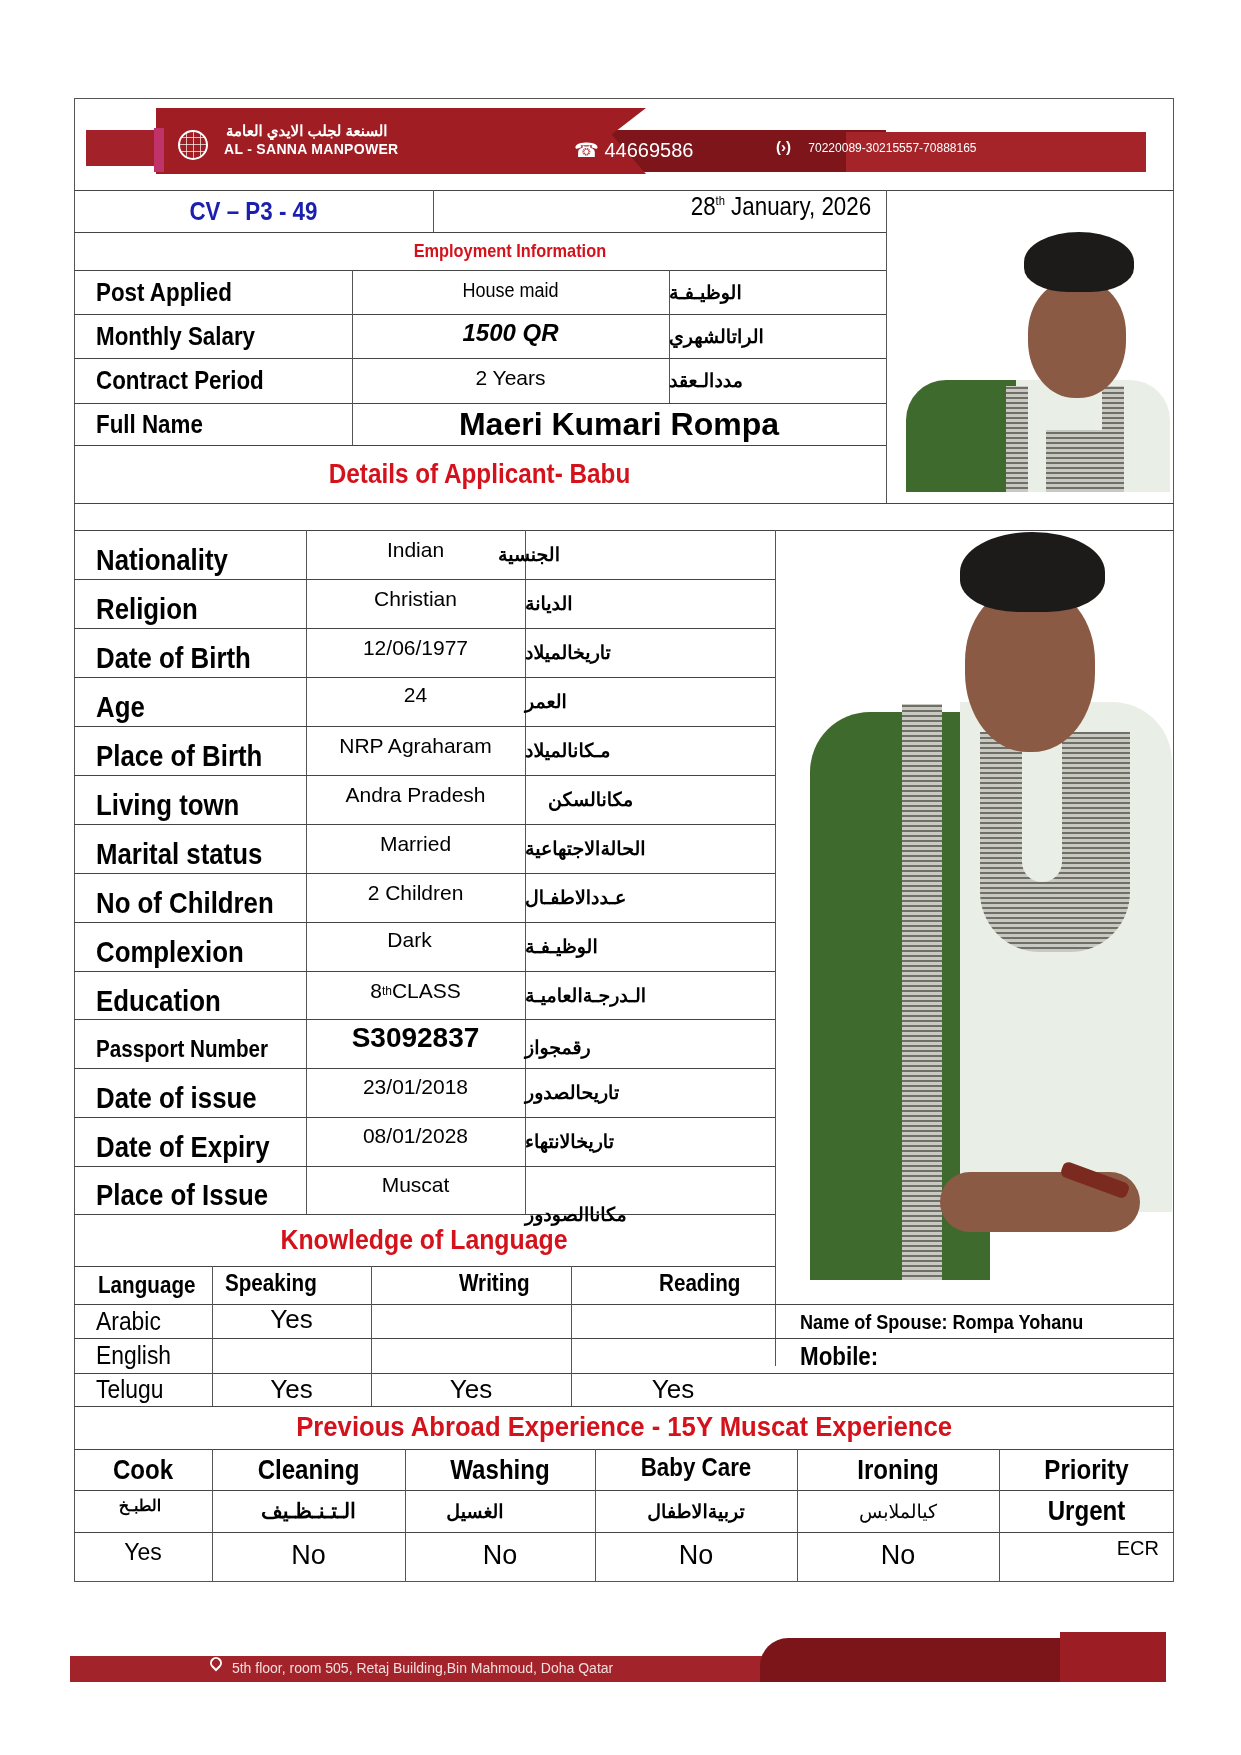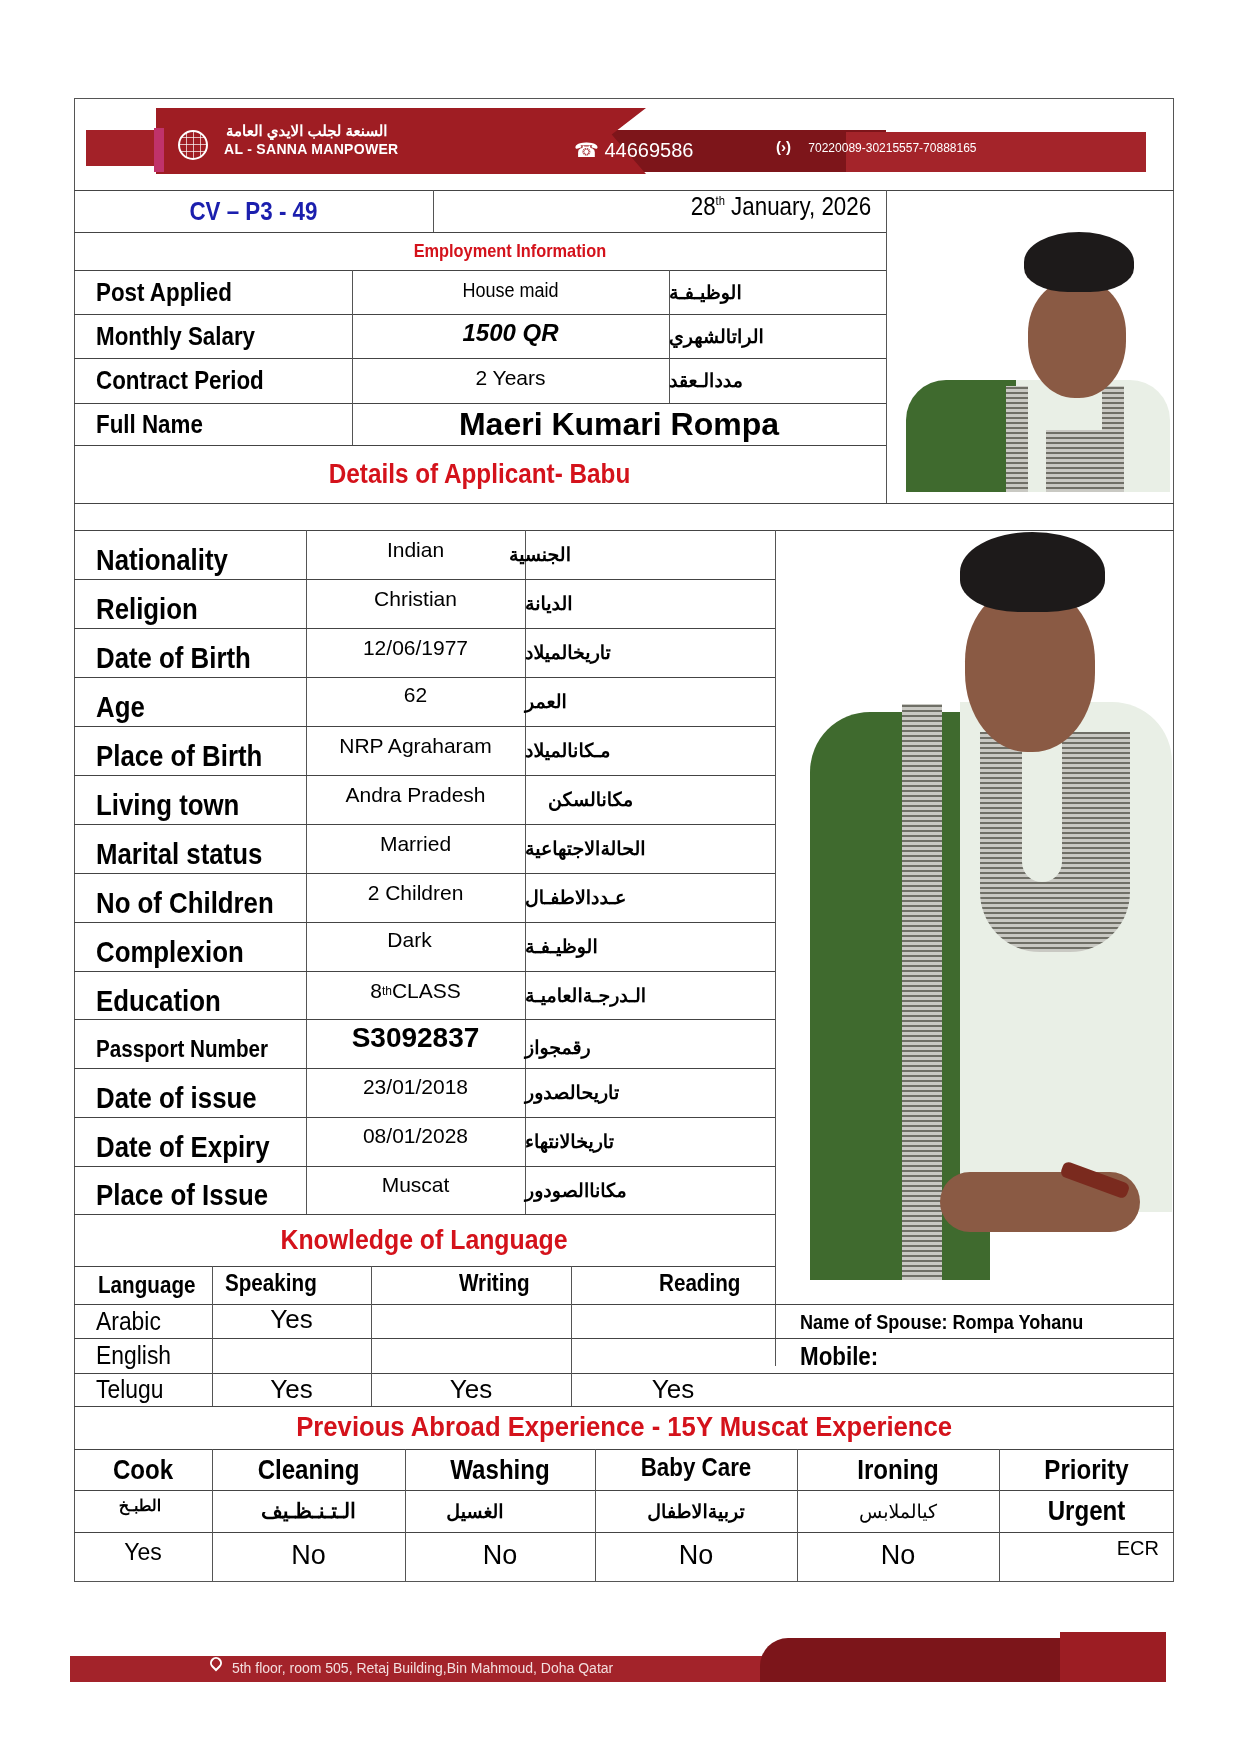--- a/index.html
+++ b/index.html
@@ -139,32 +139,32 @@
 <div class="hl" style="left:74px; top:922px; width:701px;"></div>
 <div class="hl" style="left:74px; top:971px; width:701px;"></div>
 <div class="hl" style="left:74px; top:1019px; width:701px;"></div>
 <div class="hl" style="left:74px; top:1068px; width:701px;"></div>
 <div class="hl" style="left:74px; top:1117px; width:701px;"></div>
 <div class="hl" style="left:74px; top:1166px; width:701px;"></div>
 <div class="hl" style="left:74px; top:1214px; width:701px;"></div>
 
 <div class="cell lbl lbl-big" style="left:96px; top:536px; height:48px;">Nationality</div>
 <div class="cell val" style="left:306px; top:530px; width:219px; height:40px;">Indian</div>
-<div class="cell ar" style="left:509px; top:530px; width:250px; height:49px;">الجنسية</div>
+<div class="cell ar" style="left:498px; top:530px; width:250px; height:49px;">الجنسية</div>
 
 <div class="cell lbl lbl-big" style="left:96px; top:585px; height:48px;">Religion</div>
 <div class="cell val" style="left:306px; top:579px; width:219px; height:40px;">Christian</div>
 <div class="cell ar" style="left:525px; top:579px; width:250px; height:49px;">الديانة</div>
 
 <div class="cell lbl lbl-big" style="left:96px; top:634px; height:48px;">Date of Birth</div>
 <div class="cell val" style="left:306px; top:628px; width:219px; height:40px;">12/06/1977</div>
 <div class="cell ar" style="left:525px; top:628px; width:250px; height:49px;">تاريخالميلاد</div>
 
 <div class="cell lbl lbl-big" style="left:96px; top:683px; height:48px;">Age</div>
-<div class="cell val" style="left:306px; top:677px; width:219px; height:36px;">62</div>
+<div class="cell val" style="left:306px; top:677px; width:219px; height:36px;">24</div>
 <div class="cell ar" style="left:525px; top:677px; width:250px; height:49px;">العمر</div>
 
 <div class="cell lbl lbl-big" style="left:96px; top:732px; height:48px;">Place of Birth</div>
 <div class="cell val" style="left:306px; top:726px; width:219px; height:40px;">NRP Agraharam</div>
 <div class="cell ar" style="left:525px; top:726px; width:250px; height:49px;">مـكانالميلاد</div>
 
 <div class="cell lbl lbl-big" style="left:96px; top:781px; height:48px;">Living town</div>
 <div class="cell val" style="left:306px; top:775px; width:219px; height:40px;">Andra Pradesh</div>
 <div class="cell ar" style="left:525px; top:775px; width:250px; height:49px;padding-left:23px;">مكانالسكن</div>
 
@@ -195,21 +195,21 @@
 <div class="cell lbl lbl-big" style="left:96px; top:1074px; height:48px;">Date of issue</div>
 <div class="cell val" style="left:306px; top:1068px; width:219px; height:38px;">23/01/2018</div>
 <div class="cell ar" style="left:525px; top:1068px; width:250px; height:49px;">تاريحالصدور</div>
 
 <div class="cell lbl lbl-big" style="left:96px; top:1123px; height:48px;">Date of Expiry</div>
 <div class="cell val" style="left:306px; top:1117px; width:219px; height:38px;">08/01/2028</div>
 <div class="cell ar" style="left:525px; top:1117px; width:250px; height:49px;">تاريخالانتهاء</div>
 
 <div class="cell lbl lbl-big" style="left:96px; top:1172px; height:46px;">Place of Issue</div>
 <div class="cell val" style="left:306px; top:1166px; width:219px; height:38px;">Muscat</div>
-<div class="cell ar" style="left:525px; top:1166px; width:250px; height:48px;">مكاناالصودور</div>
+<div class="cell ar" style="left:525px; top:1190px; width:250px; height:48px;">مكاناالصودور</div>
 
 <div class="photo" style="left:810px; top:532px; width:362px; height:748px;">
   <div class="bg"></div>
   <div class="scarf" style="left:0; top:180px; width:180px; height:568px; border-top-left-radius:60px;"></div>
   <div class="kurta" style="left:150px; top:170px; width:212px; height:510px; border-top-right-radius:60px;"></div>
   <div class="embroid" style="left:92px; top:172px; width:40px; height:576px;"></div>
   <div class="embroid" style="left:170px; top:200px; width:150px; height:220px; border-radius:0 0 60px 60px;"></div>
   <div class="kurta" style="left:212px; top:210px; width:40px; height:140px; border-radius:0 0 20px 20px;"></div>
   <div class="face" style="left:155px; top:55px; width:130px; height:165px;"></div>
   <div class="hair" style="left:150px; top:0; width:145px; height:80px;"></div>

